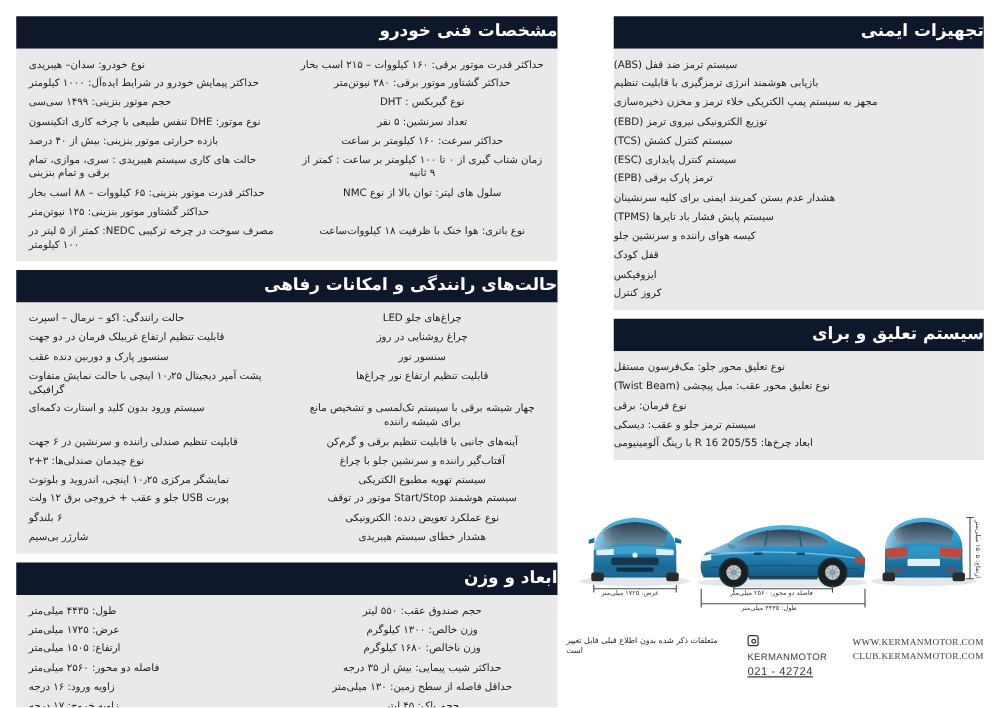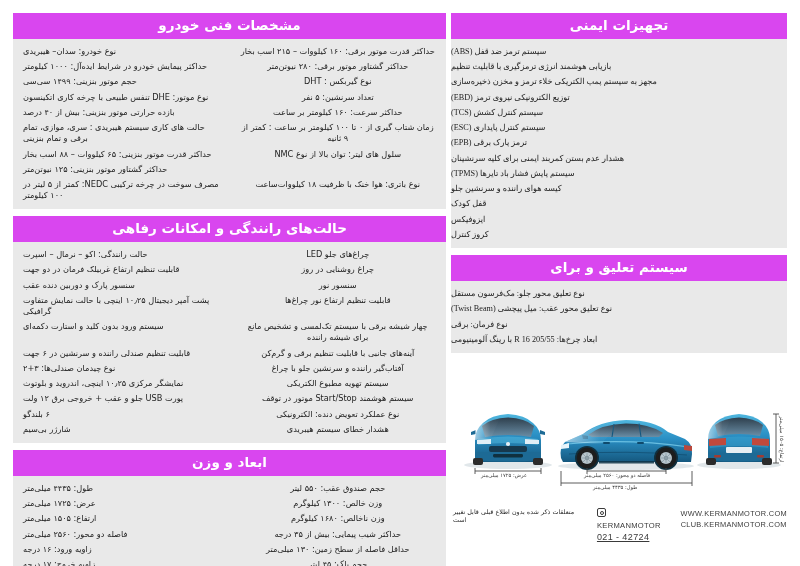--- a/index.html
+++ b/index.html
@@ -38,30 +38,29 @@
     z-index: 0;
     user-select: none;
   }
 
   
   .col {
     position: absolute;
     top: 13px;
     z-index: 2;
   }
-  .col-left  { right: 13px; width: 336px; }
+  .col-left  { right: 13px; width: 296px; }
   .col-right { left: 13px;  width: 433px; }
 
   
   .section { margin-bottom: 7px; }
 
   .sec-head {
-    background: #d946ef;
+    background: #0f172a;
     color: #ffffff;
-    text-align: center;
     font-size: 13.5px;
     font-weight: bold;
     padding: 5px 0 6px 0;
     line-height: 1.1;
     letter-spacing: .3px;
   }
 
   .sec-body {
     background: #e9e9e9;
     padding: 5px 0 6px 0;
@@ -69,21 +68,21 @@
 
   
   .row-one {
     text-align: left;
     font-size: 8.2px;
     color: #232323;
     padding: 2.1px 14px 2.1px 0;
     line-height: 1.35;
     direction: rtl;
   }
-  .row-one .cell { display: inline-block; font-family: Liberation Serif, serif; }
+  .row-one .cell { display: inline-block; }
 
   
   .row-two {
     display: flex;
     flex-direction: row;
     font-size: 8.2px;
     color: #232323;
     line-height: 1.35;
     padding: 2.1px 0;
   }
@@ -140,26 +139,26 @@
   }
   .footer-rows {
     display: flex;
     flex-direction: row-reverse;
     justify-content: flex-end;
     align-items: flex-start;
     gap: 10px;
     direction: ltr;
   }
   .footer-web {
-    font-family: Liberation Sans, sans-serif;
+    font-family: Liberation Serif, serif;
     font-size: 7.4px;
     color: #3a3a3a;
     letter-spacing: .3px;
     line-height: 1.55;
-    text-align: center;
+    text-align: right;
   }
   .footer-brand {
     font-family: "Liberation Sans", sans-serif;
     font-size: 7.6px;
     color: #3a3a3a;
     letter-spacing: .3px;
     line-height: 1.55;
     text-align: left;
   }
   .ig-badge {
@@ -215,20 +214,21 @@
         <div class="row-one"><span class="cell">کروز کنترل</span></div>
       </div>
     </div>
 
     <div class="section">
       <div class="sec-head">سیستم تعلیق و برای</div>
       <div class="sec-body">
         <div class="row-one"><span class="cell">نوع تعلیق محور جلو: مک‌فرسون مستقل</span></div>
         <div class="row-one"><span class="cell">نوع تعلیق محور عقب: میل پیچشی (Twist Beam)</span></div>
         <div class="row-one"><span class="cell">نوع فرمان: برقی</span></div>
+        <div class="row-one"><span class="cell">سیستم ترمز جلو و عقب: دیسکی</span></div>
         <div class="row-one"><span class="cell">ابعاد چرخ‌ها: 205/55 R 16 با رینگ آلومینیومی</span></div>
       </div>
     </div>
 
   </div>
 
   <div class="col col-right">
 
     <div class="section">
       <div class="sec-head">مشخصات فنی خودرو</div>

